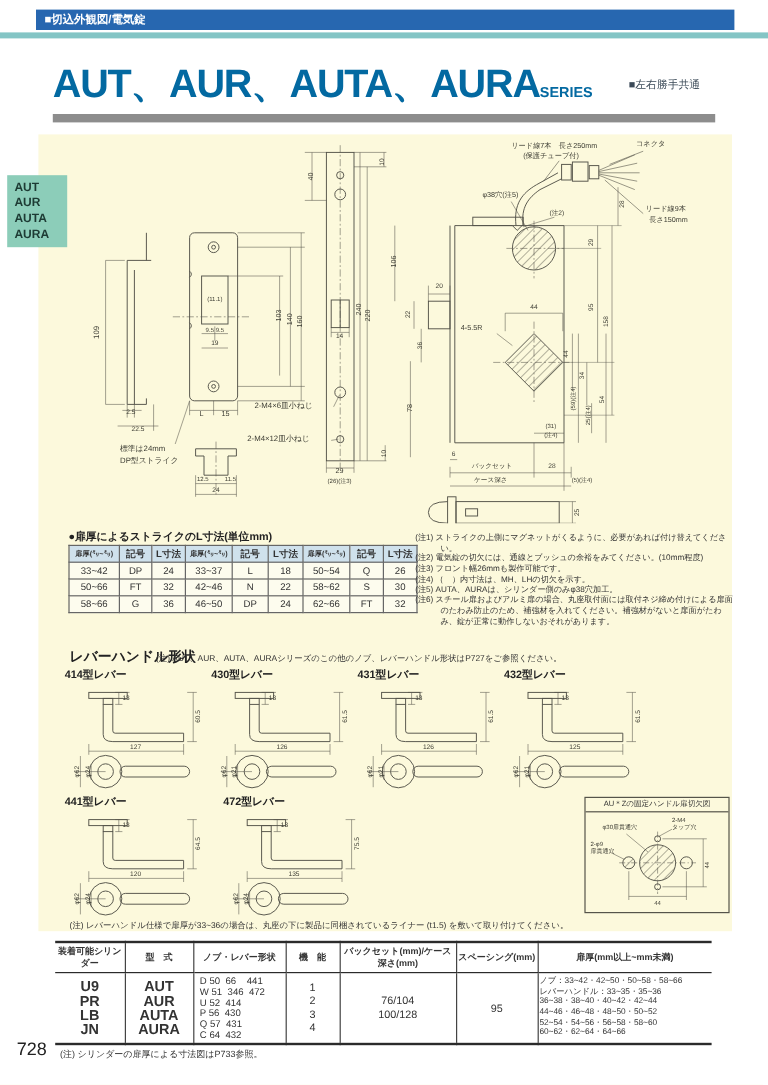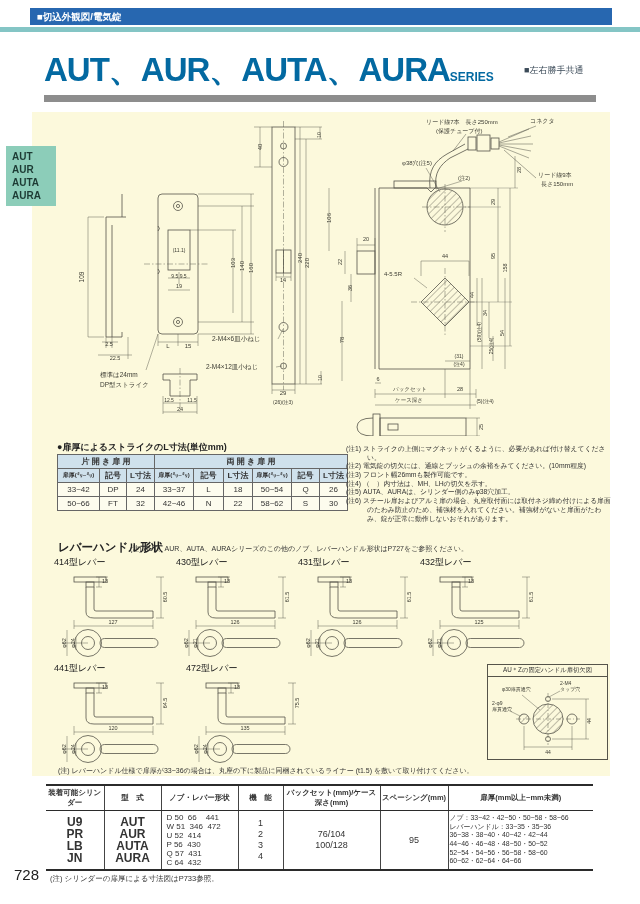--- a/index.html
+++ b/index.html
@@ -32,21 +32,21 @@
   table.strike .thk{font-size:6px;}
   
   .notes{left:346px;top:445px;width:266px;font-size:6.8px;line-height:1.28;color:#333;}
   .note-item{text-indent:-21px;padding-left:21px;}
   
   .lever-title{left:58px;top:540px;font-size:11.5px;font-weight:bold;color:#222;white-space:nowrap;}
   .lever-note{left:130px;top:544px;font-size:7px;color:#333;white-space:nowrap;}
   #lever-row1{left:52px;top:556px;display:flex;gap:2px;}
   #lever-row2{left:52px;top:662px;display:flex;gap:12px;}
   .lever-fig{width:120px;position:relative;}
-  .lever-name{font-size:9px;font-weight:normal;color:#222;margin:0 0 0 2px;}
+  .lever-name{font-size:9px;font-weight:bold;color:#222;margin:0 0 0 2px;}
   
   .cutout{left:487px;top:664px;width:121px;border:1px solid #55544a;box-sizing:border-box;}
   .cutout-title{font-size:6.3px;text-align:center;border-bottom:1px solid #55544a;padding:1px 0;color:#333;}
   .lever-bottom-note{left:58px;top:766px;width:540px;font-size:7px;color:#333;}
   
   .spec-wrap{left:46px;top:784px;width:547px;}
   table.spec{border-collapse:collapse;table-layout:fixed;width:547px;
              border-top:2px solid #2b2b2b;border-bottom:2px solid #2b2b2b;}
   table.spec th{font-size:7.5px;font-weight:bold;border-bottom:1.5px solid #2b2b2b;padding:2px 1px;}
   table.spec td{vertical-align:middle;text-align:center;padding:2px 1px;}
@@ -254,24 +254,20 @@
         <col style="width:28px">
       <col style="width:39px">
         <col style="width:30px">
         <col style="width:29px">
       <col style="width:39px">
         <col style="width:28px">
         <col style="width:28px">
     </colgroup>
     <thead>
       <tr>
-        <th colspan="3">片 開 き 扉 用</th>
-        <th colspan="6">両 開 き 扉 用</th>
-      </tr>
-      <tr>
         <th class="thk">扉厚(㍉~㍉)</th>
         <th>記号</th>
         <th>L寸法</th>
         <th class="thk">扉厚(㍉~㍉)</th>
         <th>記号</th>
         <th>L寸法</th>
         <th class="thk">扉厚(㍉~㍉)</th>
         <th>記号</th>
         <th>L寸法</th>
       </tr>
@@ -292,20 +288,31 @@
           <td>50~66</td>
           <td>FT</td>
           <td>32</td>
           <td>42~46</td>
           <td>N</td>
           <td>22</td>
           <td>58~62</td>
           <td>S</td>
           <td>30</td>
         </tr>
+        <tr>
+          <td>58~66</td>
+          <td>G</td>
+          <td>36</td>
+          <td>46~50</td>
+          <td>DP</td>
+          <td>24</td>
+          <td>62~66</td>
+          <td>FT</td>
+          <td>32</td>
+        </tr>
       </tbody>
   </table>
 </div>
 
 <div class="abs notes">
   <div class="note-item">(注1) ストライクの上側にマグネットがくるように、必要があれば付け替えてください。</div>
   <div class="note-item">(注2) 電気錠の切欠には、通線とブッシュの余裕をみてください。(10mm程度)</div>
   <div class="note-item">(注3) フロント幅26mmも製作可能です。</div>
   <div class="note-item">(注4) （　）内寸法は、MH、LHの切欠を示す。</div>
   <div class="note-item">(注5) AUTA、AURAは、シリンダー側のみφ38穴加工。</div>

